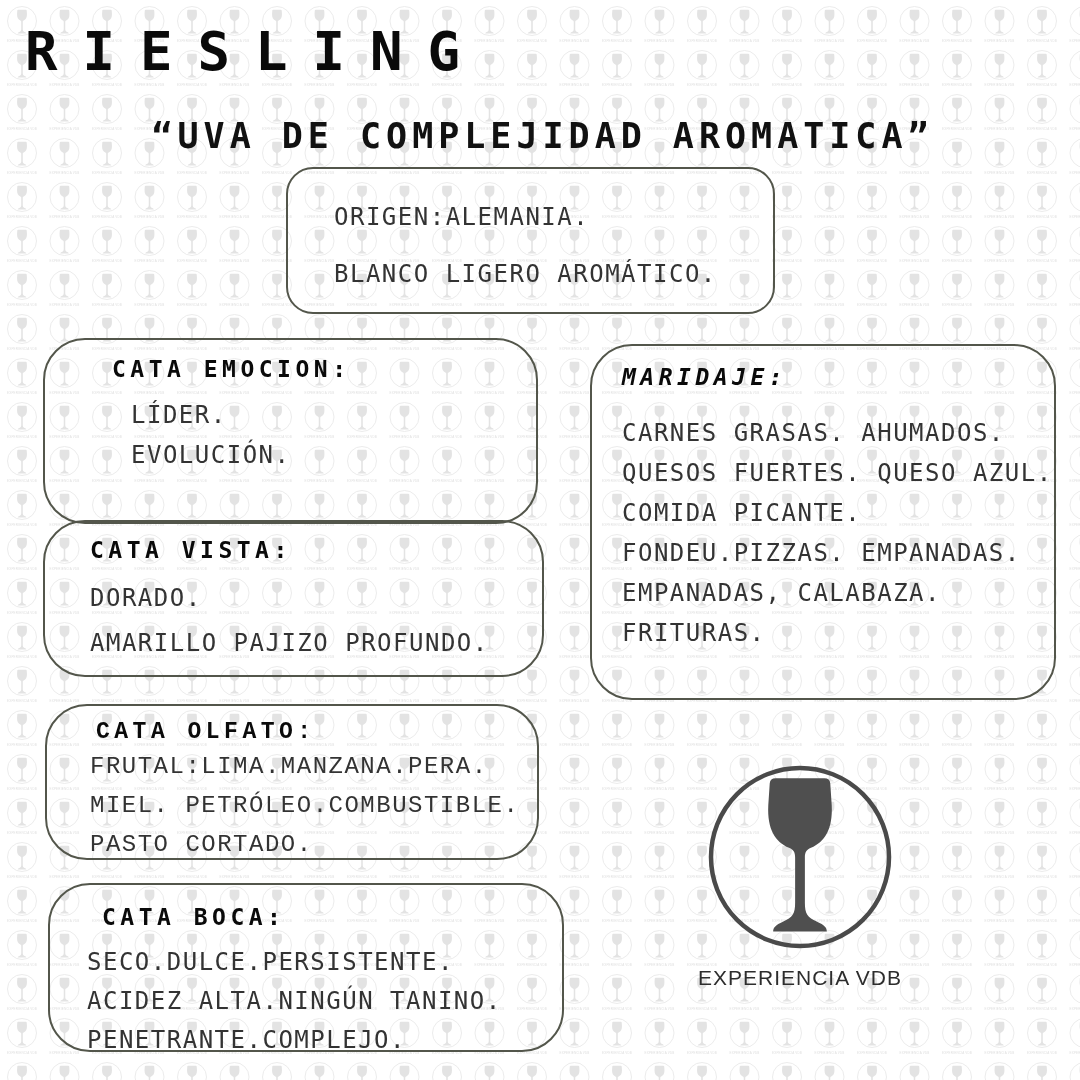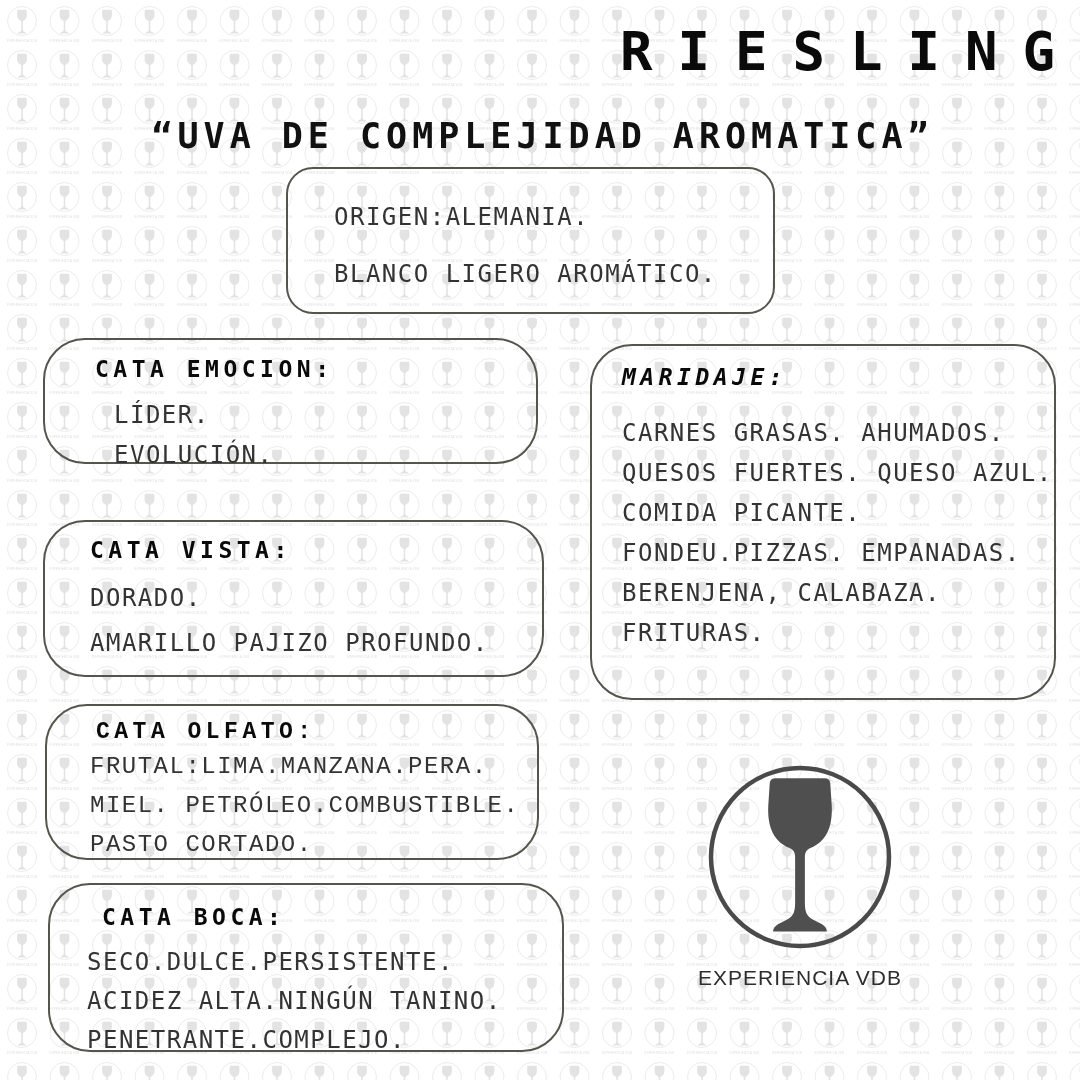--- a/index.html
+++ b/index.html
@@ -9,21 +9,21 @@
     background:#ffffff;
     overflow:hidden;
     font-family:"DejaVu Sans Mono", monospace;
     color:#333;
   }
   #bg-pattern{position:absolute;left:0;top:0;z-index:0;}
   .layer{position:absolute;z-index:1;}
 
   .title{
     left:0;top:20px;width:1080px;
-    text-align:right;
+    text-align:left;
     font-size:54px;font-weight:bold;
     letter-spacing:25px;text-indent:25px;
     color:#0a0a0a;
   }
   .subtitle{
     left:0;top:96px;width:1080px;
     text-align:center;
     font-size:35px;font-weight:bold;
     letter-spacing:5px;text-indent:5px;
     color:#111;
@@ -45,21 +45,21 @@
   .box-heading{
     font-size:23px;font-weight:bold;
     letter-spacing:4.5px;
     color:#0a0a0a;
     white-space:nowrap;
   }
 
   .origin-box{left:286px;top:167px;width:489px;height:147px;padding:34px 0 0 46px;border-radius:27px;}
   .origin-box .box-line{margin-bottom:29px;}
 
-  .emocion-box{left:43px;top:338px;width:495px;height:126px;padding:16px 0 0 50px;}
+  .emocion-box{left:43px;top:338px;width:495px;height:186px;padding:16px 0 0 67px;}
   .emocion-box .box-heading{margin-bottom:19px;}
   .emocion-box .box-line{margin-left:19px;margin-bottom:12px;}
 
   .vista-box{left:43px;top:520px;width:501px;height:157px;padding:15px 0 0 45px;}
   .vista-box .box-heading{margin-bottom:21px;}
   .vista-box .box-line{margin-bottom:17px;}
 
   .olfato-box{left:45px;top:704px;width:494px;height:156px;padding:13px 0 0 49px;font-family:Liberation Mono, monospace;}
   .olfato-box .box-heading{margin-bottom:8px;}
   .olfato-box .box-line{margin-left:-6px;margin-bottom:12px;}
@@ -788,21 +788,21 @@
     <div class="box-line">ACIDEZ ALTA.NINGÚN TANINO.</div>
     <div class="box-line">PENETRANTE.COMPLEJO.</div>
   </div>
 
   <div class="round-box maridaje-box">
     <div class="box-heading">MARIDAJE:</div>
     <div class="box-line">CARNES GRASAS. AHUMADOS.</div>
     <div class="box-line">QUESOS FUERTES. QUESO AZUL.</div>
     <div class="box-line">COMIDA PICANTE.</div>
     <div class="box-line">FONDEU.PIZZAS. EMPANADAS.</div>
-    <div class="box-line">BERENJENA, CALABAZA.</div>
+    <div class="box-line">EMPANADAS, CALABAZA.</div>
     <div class="box-line">FRITURAS.</div>
   </div>
 
   <svg class="layer logo" viewBox="0 0 190 190">
     <circle cx="95" cy="95" r="89" fill="none" stroke="#4a4a4a" stroke-width="4.5"></circle>
     <use href="#glass-shape" transform="translate(34,9) scale(1.22)" fill="#4f4f4f"></use>
   </svg>
   <div class="layer logo-caption">EXPERIENCIA VDB</div>
 
 </div>

